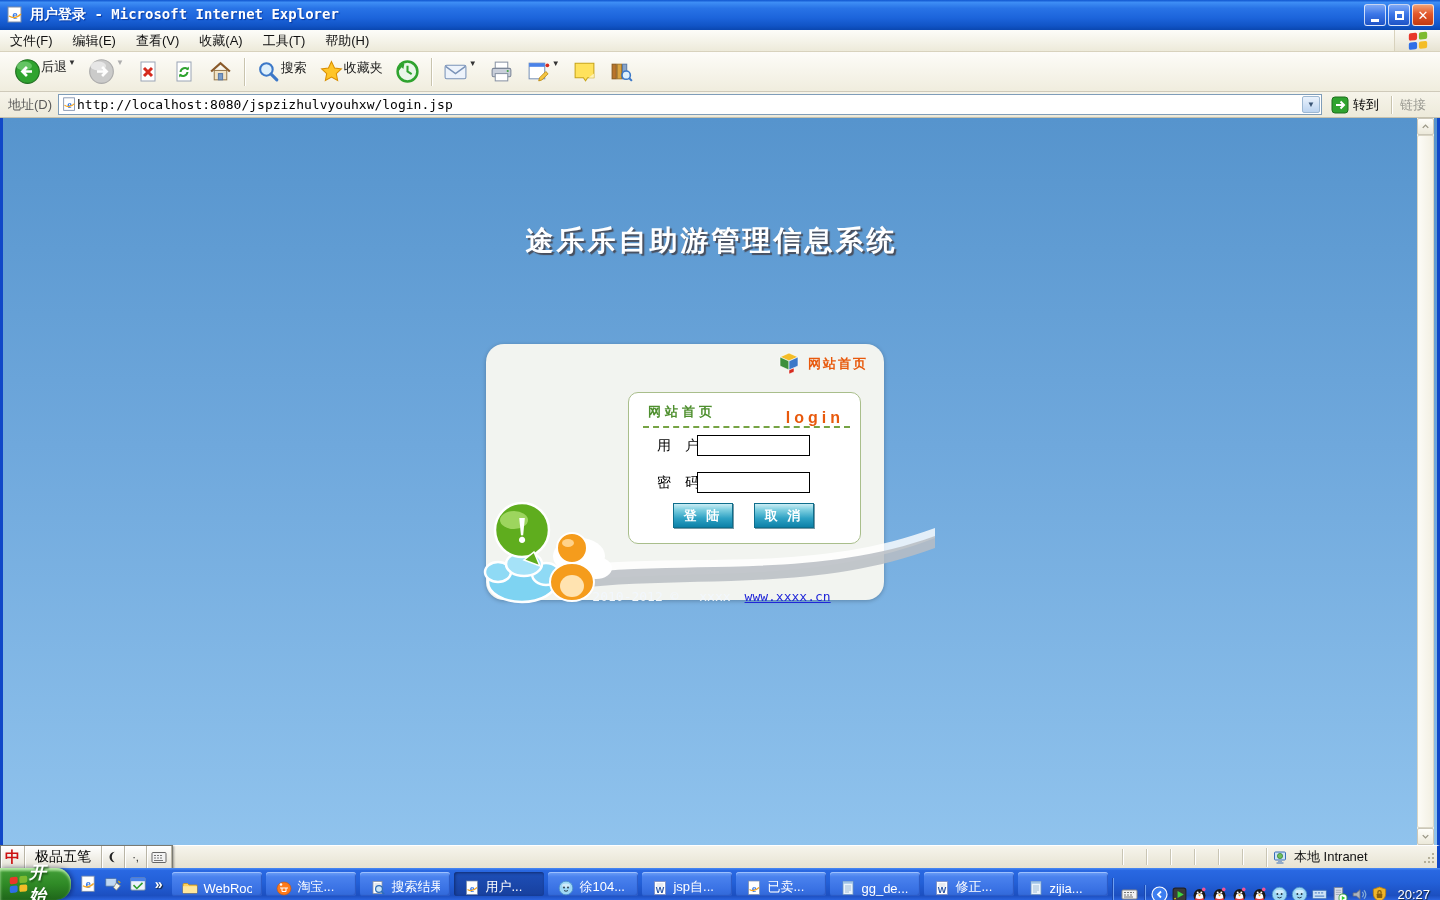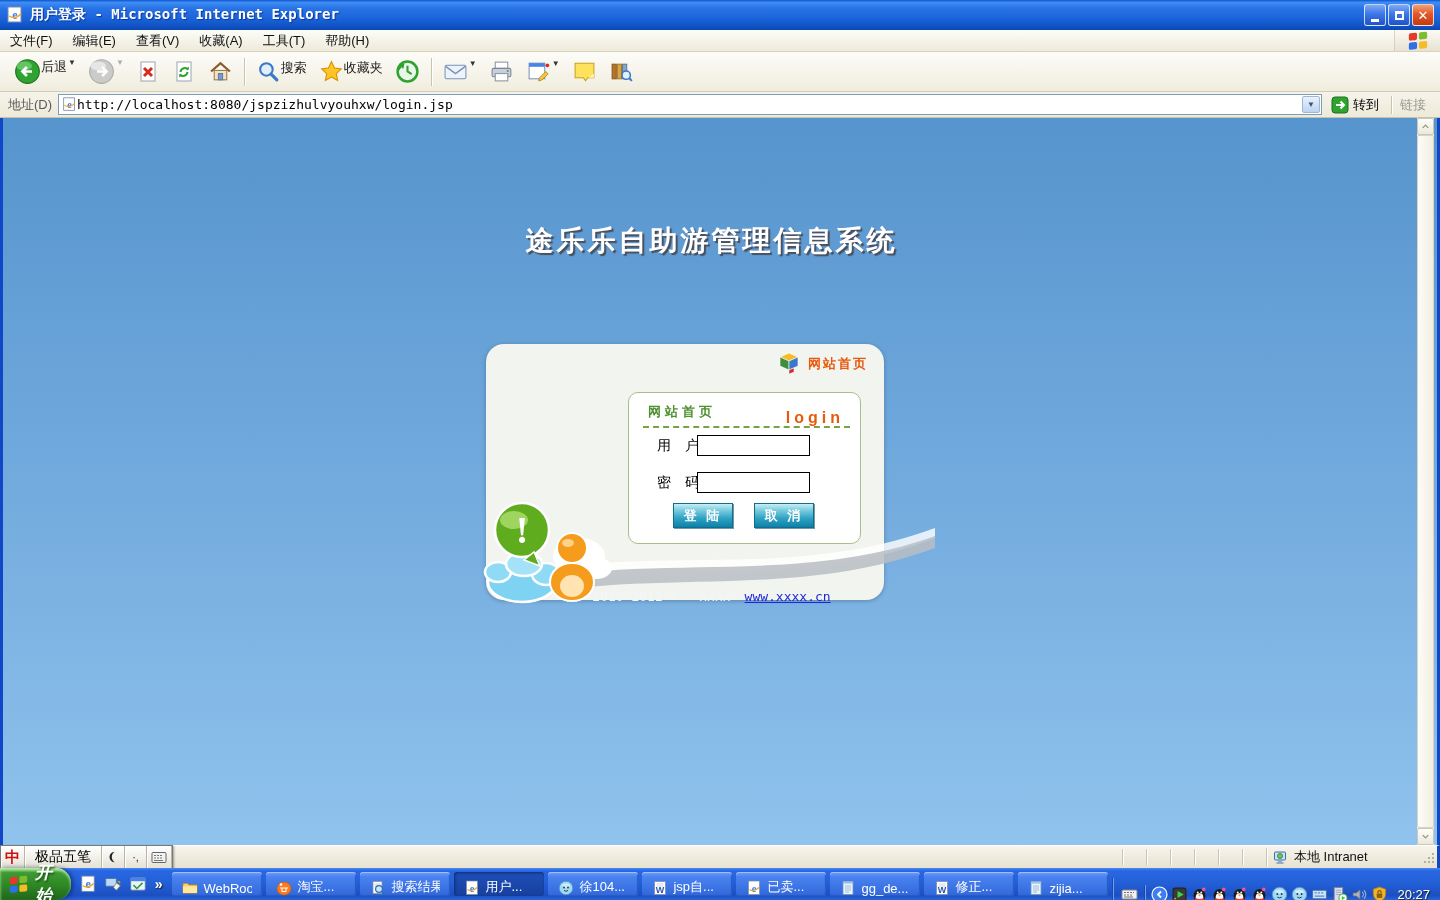--- a/index.html
+++ b/index.html
@@ -116,21 +116,21 @@
   .ime-cn { color:#CC1111; font-weight:bold; font-size:15px; font-family:"DejaVu Serif",serif; }
   .ime-name { font-size:14px; color:#000; padding:0 6px; }
 
   
   .taskbar { position:absolute; top:868px; left:0; width:1440px; height:32px;
     background:linear-gradient(180deg,#4A8AF4 0%,#2968E2 8%,#2360D8 45%,#1C4FC0 86%,#2A64DE 100%);
     display:flex; align-items:center; }
   .start-btn { height:32px; width:98px; border-radius:0 15px 15px 0;
     background:linear-gradient(180deg,#8ED47D 0%,#3E9A34 14%,#2F8A26 50%,#1F661A 100%);
     box-shadow:inset 0 2px 3px #B9EAA9, 2px 0 5px rgba(0,10,60,.5);
-    display:flex; align-items:center; gap:6px; padding:0 12px 0 8px; cursor:pointer; }
+    display:flex; align-items:center; padding:0 12px 0 8px; cursor:pointer; }
   .start-label { color:#fff; font-weight:bold; font-style:italic; font-size:17px; text-shadow:1px 2px 2px #1D5717; }
   .quick-launch { display:flex; align-items:center; gap:7px; padding:0 8px; }
   .ql-icon { width:18px; height:18px; cursor:pointer; }
   .ql-icon svg { width:18px; height:18px; }
   .overflow-chevron { color:#fff; font-weight:bold; font-size:14px; cursor:pointer; text-shadow:1px 1px 1px #123; }
   .tasks { display:flex; align-items:center; margin-left:10px; }
   .task { width:90px; height:24px; margin-right:4px; border-radius:3px; flex:none;
     background:linear-gradient(180deg,#6FA1F8 0%,#4A82EE 20%,#3A72E4 70%,#3168D8 100%);
     box-shadow:inset 0 1px 0 #9CC0FF, inset -1px -1px 1px #2B59C4;
     color:#fff; font-size:13px; display:flex; align-items:flex-end; gap:5px; padding:0 10px; cursor:pointer; }

